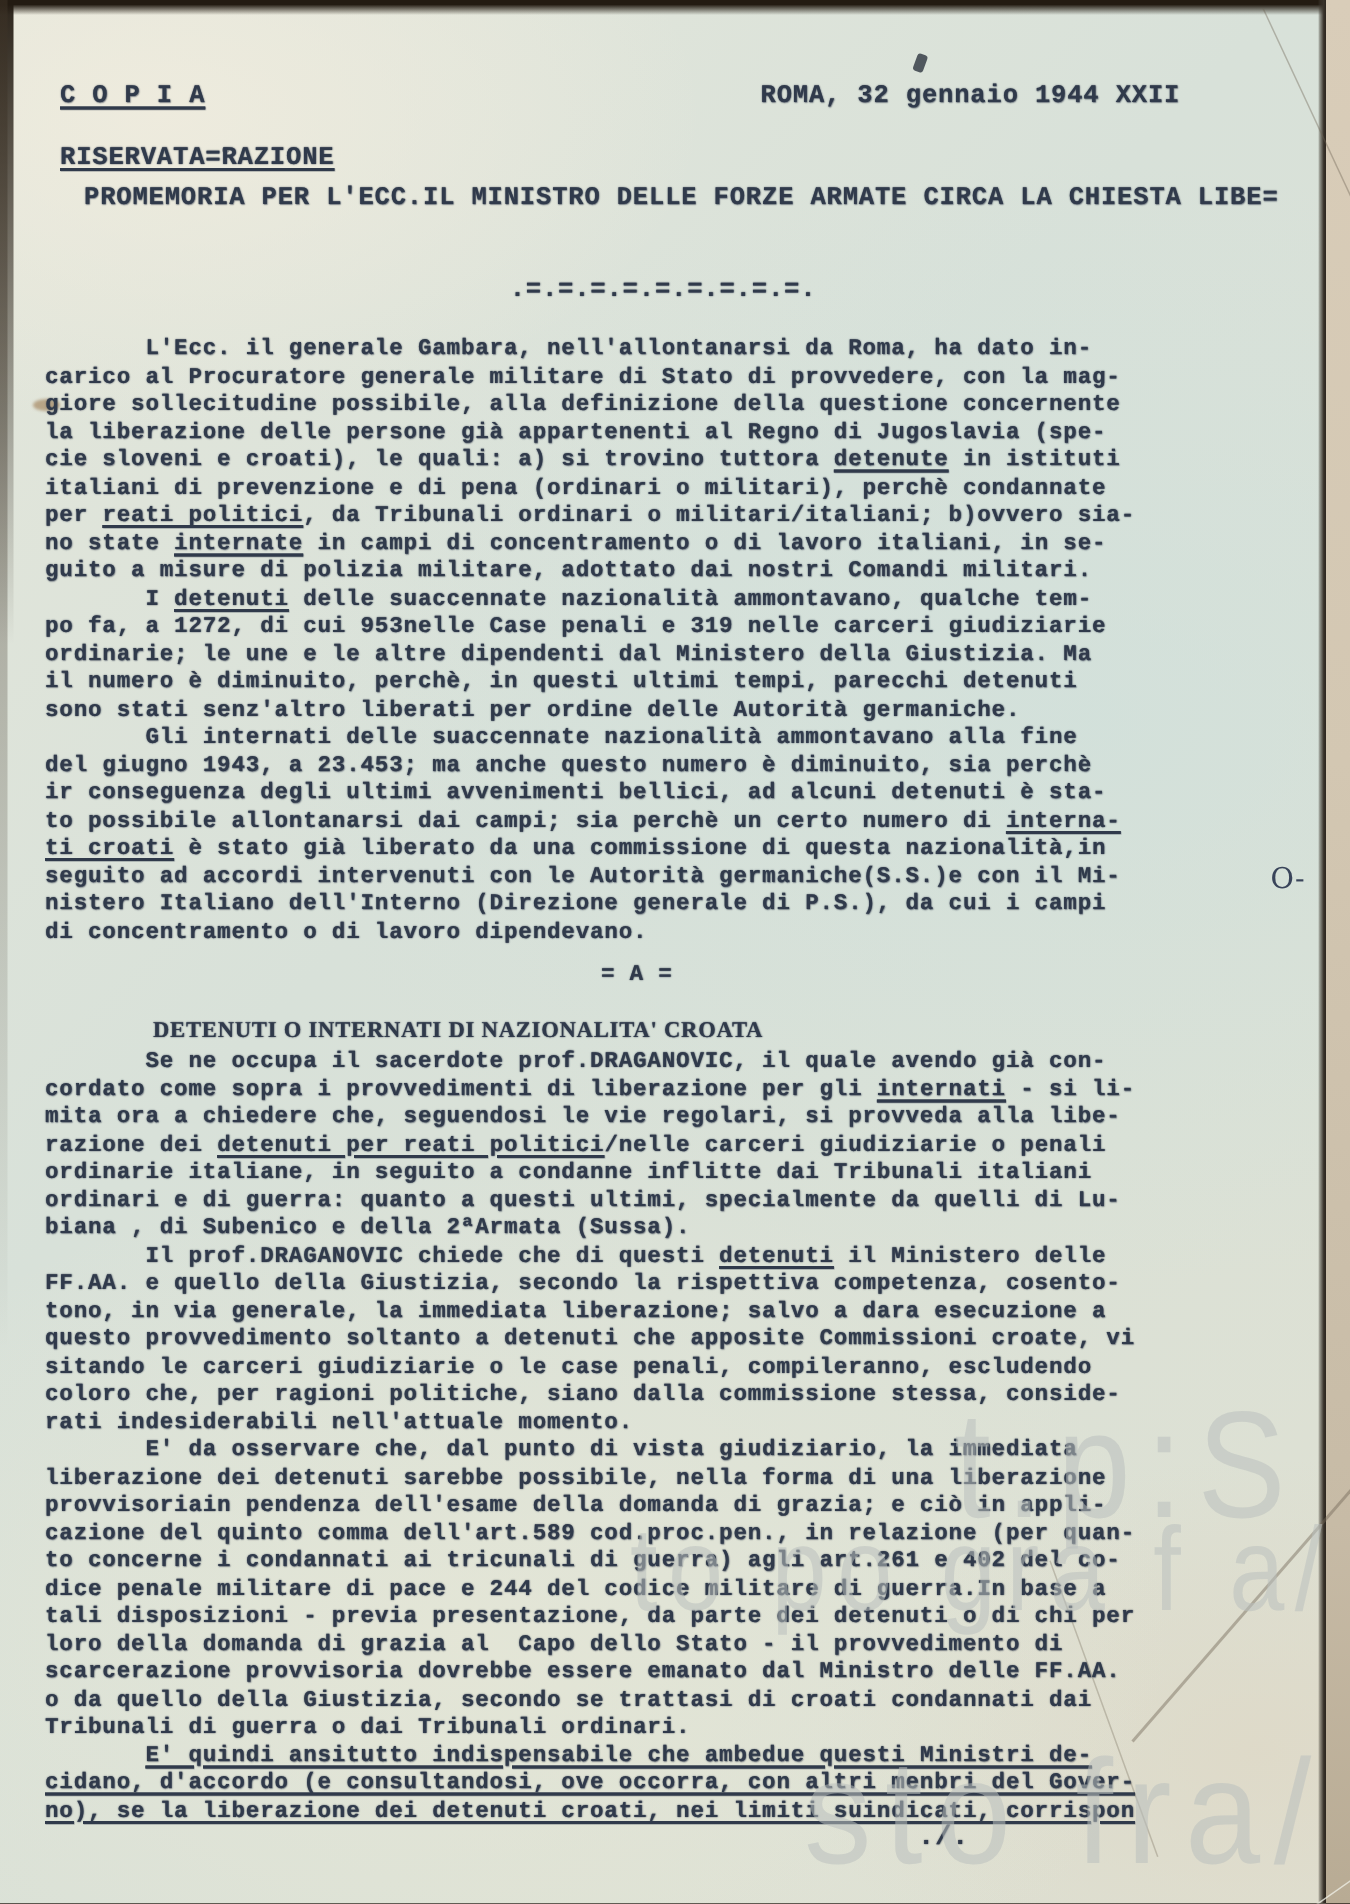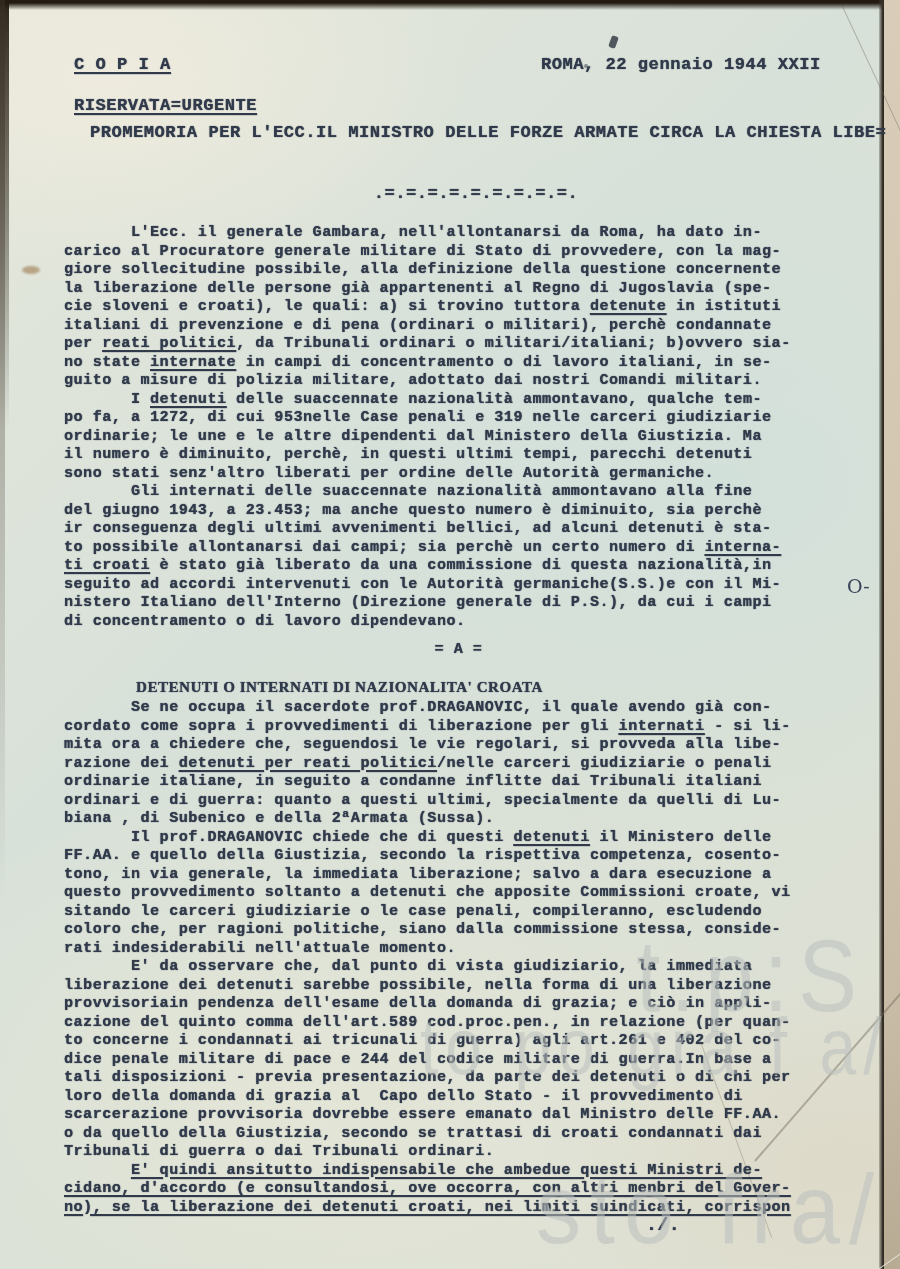--- a/index.html
+++ b/index.html
@@ -41,21 +41,21 @@
   .stain-left{position:absolute;left:22px;top:266px;width:18px;height:8px;border-radius:50%;
     background:rgba(150,112,66,.55);filter:blur(1px);}
   .speck1{position:absolute;left:610px;top:36px;width:7px;height:12px;background:rgba(45,52,62,.8);
     border-radius:2px;transform:rotate(20deg);}
   .speck2{position:absolute;left:584px;top:64px;width:4px;height:4px;background:rgba(45,52,62,.5);border-radius:50%;}
   .speck3{position:absolute;left:148px;top:98px;width:5px;height:4px;background:rgba(60,66,76,.4);border-radius:50%;}
   
   .typed{
     color:#303a4b;font-weight:700;
     text-shadow:0 0 1px rgba(48,58,75,.85), .4px .4px .8px rgba(48,58,75,.45);
-    letter-spacing:.56px;white-space:pre;margin-left:34px;
+    letter-spacing:.56px;white-space:pre;
   }
   .hdr{position:absolute;font-size:17px;line-height:19px;}
   .u, .line .u{text-decoration:underline;text-decoration-thickness:2px;text-underline-offset:3px;}
   .copia{left:40px;top:55px;}
   .dateline{left:507px;top:55px;}
   .riservata{left:40px;top:96px;}
   .subject{left:56px;top:123px;}
   .subject .line{height:22.4px;text-align:center;}
   .separator{left:0;top:184px;width:884px;text-align:center;}
   .doc-body{position:absolute;left:30px;top:224px;width:845px;font-size:15px;line-height:18.5px;}
@@ -84,22 +84,22 @@
 <div class="top-crease"></div>
 <div class="corner-crease1"></div>
 <div class="corner-crease2"></div>
 <div class="corner-crease3"></div>
 <div class="stain-left"></div>
 <div class="speck1"></div>
 <div class="speck2"></div>
 <div class="speck3"></div>
 
 <div class="typed hdr copia u">C O P I A</div>
-<div class="typed hdr dateline">ROMA, 22 gennaio 1944 XXII</div>
-<div class="typed hdr riservata u">RISERVATA=URGENTE</div>
+<div class="typed hdr dateline">ROMA, 32 gennaio 1944 XXII</div>
+<div class="typed hdr riservata u">RISERVATA=RAZIONE</div>
 <div class="typed hdr subject"><div class="line"><span>PROMEMORIA PER L'ECC.IL MINISTRO DELLE FORZE ARMATE CIRCA LA CHIESTA LIBE=</span></div></div>
 <div class="typed hdr separator">.=.=.=.=.=.=.=.=.=.</div>
 
 <div class="typed doc-body"><div class="part"><div class="line"><span>       L'Ecc. il generale Gambara, nell'allontanarsi da Roma, ha dato in-</span></div><div class="line"><span>carico al Procuratore generale militare di Stato di provvedere, con la mag-</span></div><div class="line"><span>giore sollecitudine possibile, alla definizione della questione concernente</span></div><div class="line"><span>la liberazione delle persone già appartenenti al Regno di Jugoslavia (spe-</span></div><div class="line"><span>cie sloveni e croati), le quali: a) si trovino tuttora </span><span class="u">detenute</span><span> in istituti</span></div><div class="line"><span>italiani di prevenzione e di pena (ordinari o militari), perchè condannate</span></div><div class="line"><span>per </span><span class="u">reati politici</span><span>, da Tribunali ordinari o militari/italiani; b)ovvero sia-</span></div><div class="line"><span>no state </span><span class="u">internate</span><span> in campi di concentramento o di lavoro italiani, in se-</span></div><div class="line"><span>guito a misure di polizia militare, adottato dai nostri Comandi militari.</span></div><div class="line"><span>       I </span><span class="u">detenuti</span><span> delle suaccennate nazionalità ammontavano, qualche tem-</span></div><div class="line"><span>po fa, a 1272, di cui 953nelle Case penali e 319 nelle carceri giudiziarie</span></div><div class="line"><span>ordinarie; le une e le altre dipendenti dal Ministero della Giustizia. Ma</span></div><div class="line"><span>il numero è diminuito, perchè, in questi ultimi tempi, parecchi detenuti</span></div><div class="line"><span>sono stati senz'altro liberati per ordine delle Autorità germaniche.</span></div><div class="line"><span>       Gli internati delle suaccennate nazionalità ammontavano alla fine</span></div><div class="line"><span>del giugno 1943, a 23.453; ma anche questo numero è diminuito, sia perchè</span></div><div class="line"><span>ir conseguenza degli ultimi avvenimenti bellici, ad alcuni detenuti è sta-</span></div><div class="line"><span>to possibile allontanarsi dai campi; sia perchè un certo numero di </span><span class="u">interna-</span></div><div class="line"><span class="u">ti croati</span><span> è stato già liberato da una commissione di questa nazionalità,in</span></div><div class="line"><span>seguito ad accordi intervenuti con le Autorità germaniche(S.S.)e con il Mi-</span></div><div class="line"><span>nistero Italiano dell'Interno (Direzione generale di P.S.), da cui i campi</span></div><div class="line"><span>di concentramento o di lavoro dipendevano.</span></div></div><div class="section-marker">= A =</div><div class="section-heading">DETENUTI O INTERNATI DI NAZIONALITA' CROATA</div><div class="part"><div class="line"><span>       Se ne occupa il sacerdote prof.DRAGANOVIC, il quale avendo già con-</span></div><div class="line"><span>cordato come sopra i provvedimenti di liberazione per gli </span><span class="u">internati</span><span> - si li-</span></div><div class="line"><span>mita ora a chiedere che, seguendosi le vie regolari, si provveda alla libe-</span></div><div class="line"><span>razione dei </span><span class="u">detenuti per reati politici</span><span>/nelle carceri giudiziarie o penali</span></div><div class="line"><span>ordinarie italiane, in seguito a condanne inflitte dai Tribunali italiani</span></div><div class="line"><span>ordinari e di guerra: quanto a questi ultimi, specialmente da quelli di Lu-</span></div><div class="line"><span>biana , di Subenico e della 2ªArmata (Sussa).</span></div><div class="line"><span>       Il prof.DRAGANOVIC chiede che di questi </span><span class="u">detenuti</span><span> il Ministero delle</span></div><div class="line"><span>FF.AA. e quello della Giustizia, secondo la rispettiva competenza, cosento-</span></div><div class="line"><span>tono, in via generale, la immediata liberazione; salvo a dara esecuzione a</span></div><div class="line"><span>questo provvedimento soltanto a detenuti che apposite Commissioni croate, vi</span></div><div class="line"><span>sitando le carceri giudiziarie o le case penali, compileranno, escludendo</span></div><div class="line"><span>coloro che, per ragioni politiche, siano dalla commissione stessa, conside-</span></div><div class="line"><span>rati indesiderabili nell'attuale momento.</span></div><div class="line"><span>       E' da osservare che, dal punto di vista giudiziario, la immediata</span></div><div class="line"><span>liberazione dei detenuti sarebbe possibile, nella forma di una liberazione</span></div><div class="line"><span>provvisoriain pendenza dell'esame della domanda di grazia; e ciò in appli-</span></div><div class="line"><span>cazione del quinto comma dell'art.589 cod.proc.pen., in relazione (per quan-</span></div><div class="line"><span>to concerne i condannati ai tricunali di guerra) agli art.261 e 402 del co-</span></div><div class="line"><span>dice penale militare di pace e 244 del codice militare di guerra.In base a</span></div><div class="line"><span>tali disposizioni - previa presentazione, da parte dei detenuti o di chi per</span></div><div class="line"><span>loro della domanda di grazia al  Capo dello Stato - il provvedimento di</span></div><div class="line"><span>scarcerazione provvisoria dovrebbe essere emanato dal Ministro delle FF.AA.</span></div><div class="line"><span>o da quello della Giustizia, secondo se trattasi di croati condannati dai</span></div><div class="line"><span>Tribunali di guerra o dai Tribunali ordinari.</span></div><div class="line"><span>       </span><span class="u">E' quindi ansitutto indispensabile che ambedue questi Ministri de-</span></div><div class="line"><span class="u">cidano, d'accordo (e consultandosi, ove occorra, con altri menbri del Gover-</span></div><div class="line"><span class="u">no), se la liberazione dei detenuti croati, nei limiti suindicati, corrispon</span></div></div></div>
 
 <div class="typed hdr continuation">./.</div>
 <div class="margin-note">O-</div>
 
 <div class="wm wm1">t.p:S</div>
 <div class="wm wm2">to po gra f a/</div>

